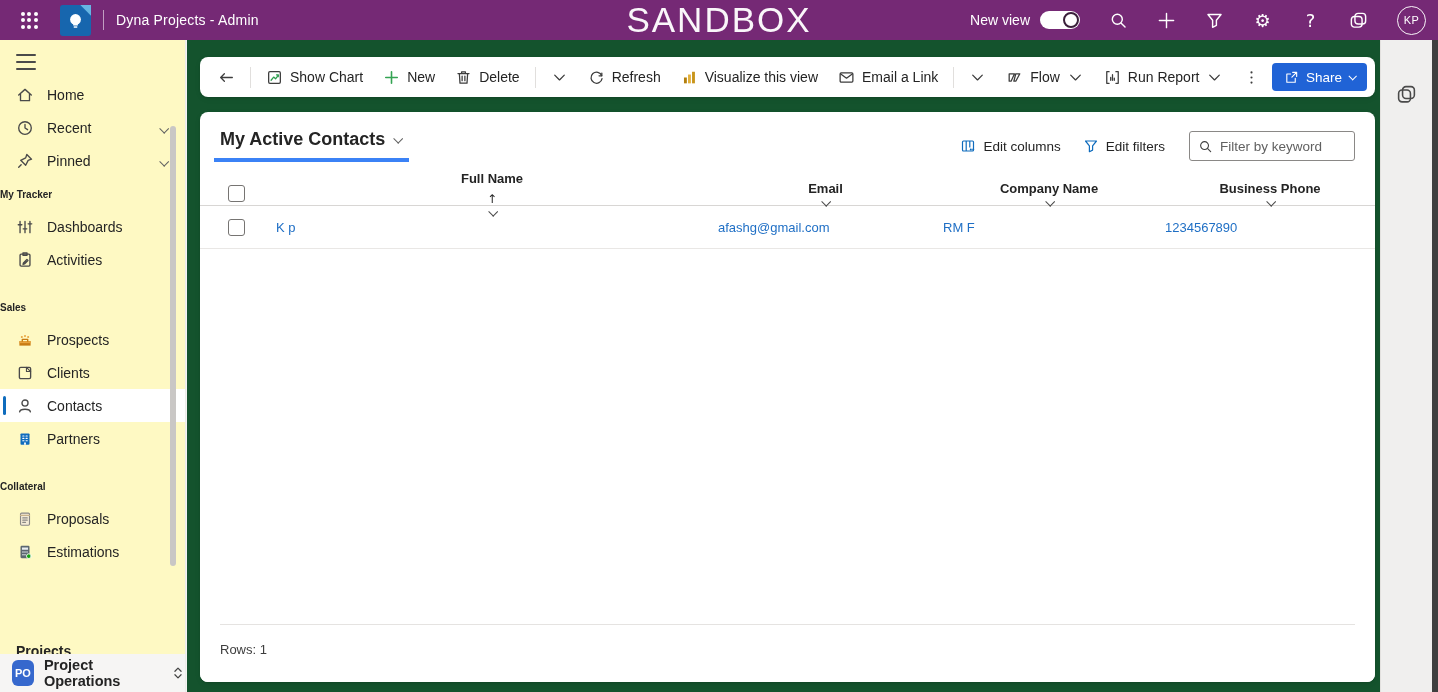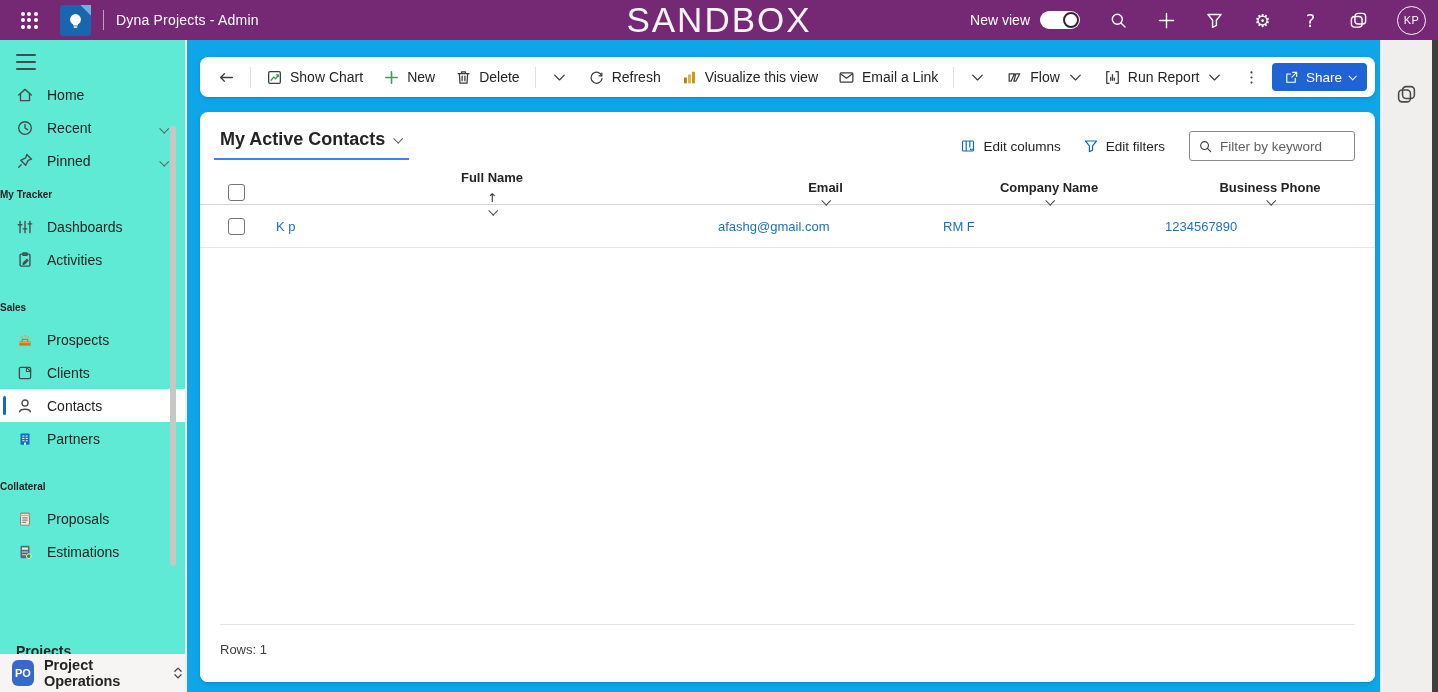--- a/index.html
+++ b/index.html
@@ -21,54 +21,54 @@
   .tb-env { position:absolute; left:50%; top:50%; transform:translate(-50%,-50%); font-size:35px; font-weight:300; letter-spacing:2px; color:rgba(255,255,255,.96); font-family:"Liberation Sans",sans-serif; }
   .tb-right { margin-left:auto; display:flex; align-items:center; gap:29px; padding-right:12px; }
   .newlook { display:flex; align-items:center; gap:10px; font-size:14px; }
   .toggle { width:40px; height:18px; background:#fff; border-radius:10px; position:relative; }
   .toggle .knob { position:absolute; right:1px; top:1px; width:16px; height:16px; border-radius:50%; background:#fff; border:2.5px solid #3a1f3a; }
   .tb-ic { width:19px; height:19px; color:#fff; }
   .tb-ic.txt { font-size:19px; line-height:19px; }
   .avatar { width:29px; height:29px; border-radius:50%; border:1.5px solid rgba(255,255,255,.95); display:flex; align-items:center; justify-content:center; font-size:11px; letter-spacing:.3px; }
 
   
-  #sidebar { position:absolute; left:0; top:40px; width:186px; height:652px; background:#5eead4; border-right:1px solid #ececea; }
+  #sidebar { position:absolute; left:0; top:40px; width:186px; height:652px; background:#fef9c3; border-right:1px solid #ececea; }
   .hamburger { margin:14px 0 2px 16px; width:20px; height:16px; display:flex; flex-direction:column; justify-content:space-between; }
   .hamburger i { height:1.6px; background:#4a4a4a; border-radius:1px; }
   .hamburger i:nth-child(2){ width:100%; } .hamburger i:nth-child(1){ width:100%; } .hamburger i:nth-child(3){ width:100%; }
   #sidebar-nav { margin-top:8px; }
   .nav-item { height:33px; display:flex; align-items:center; gap:13px; padding-left:16px; font-size:14px; color:#242424; position:relative; }
   .nav-item .icon { width:18px; height:18px; color:#4a4a4a; }
   .nav-item .chev-wrap { margin-left:auto; margin-right:18px; color:#616161; }
   .nav-item.selected { background:#fff; }
   .nav-item.selected::before { content:""; position:absolute; left:3px; top:7px; bottom:7px; width:3px; border-radius:2px; background:#0f6cbd; }
   .nav-section { padding:26px 0 10px 0; font-size:10px; font-weight:bold; color:#242424; }
   .nav-section.first { padding-top:12px; }
   .clipped-section { position:absolute; left:0; bottom:38px; height:11px; overflow:hidden; padding-left:16px; font-size:14px; font-weight:bold; color:#242424; width:100%; }
   .sb-bottom { position:absolute; left:0; bottom:0; width:100%; height:38px; display:flex; align-items:center; gap:10px; padding-left:12px; background:#f6f5f4; }
   .po-badge { width:26px; height:26px; border-radius:6px; background:#3668cd; color:#fff; font-size:11px; font-weight:bold; display:flex; align-items:center; justify-content:center; }
   .sb-bottom-label { font-size:14.5px; font-weight:bold; color:#242424; }
   .switcher-ic { width:14px; height:14px; color:#424242; margin-left:8px; }
   .sb-scrollbar { position:absolute; left:170px; top:86px; width:6px; height:440px; border-radius:3px; background:#c9c7c5; }
 
   
-  #main { position:absolute; left:187px; top:40px; width:1193px; height:652px; background:#0ea5e9; }
+  #main { position:absolute; left:187px; top:40px; width:1193px; height:652px; background:#14532d; }
   .card { background:#fff; border-radius:8px; box-shadow:0 1px 2px rgba(0,0,0,.11), 0 2px 6px rgba(0,0,0,.06); }
 
   #cmdbar { position:absolute; left:13px; top:17px; width:1175px; height:40px; display:flex; align-items:center; padding:0 8px; }
   .cmd-btn { display:flex; align-items:center; gap:7px; padding:0 10px; height:30px; border-radius:4px; font-size:14px; color:#242424; }
   .cmd-btn .icon { width:17px; height:17px; color:#3d3d3d; }
   .cmd-sep { width:1px; height:21px; background:#e1dfdd; margin:0 5px; }
   .cmd-chev { width:10px; height:10px; color:#424242; }
   .share-btn { margin-left:auto; background:#2063d6; color:#fff; border-radius:4px; height:28px; display:flex; align-items:center; gap:7px; padding:0 12px; font-size:13.5px; }
   .share-btn .icon { width:15px; height:15px; color:#fff; }
 
   #view-card { position:absolute; left:13px; top:72px; width:1175px; height:570px; overflow:hidden; }
   .view-head { display:flex; justify-content:space-between; align-items:flex-start; padding:13px 20px 0 14px; }
-  .view-tab { display:inline-flex; align-items:center; gap:9px; padding:4px 8px 8px 6px; border-bottom:2px solid #3b82f6; }
+  .view-tab { display:inline-flex; align-items:center; gap:9px; padding:4px 8px 8px 6px; border-bottom:4px solid #3b82f6; }
   .view-title { font-size:18px; font-weight:bold; color:#242424; }
   .view-tab .chev { color:#616161; }
   .view-right { display:flex; align-items:center; gap:22px; margin-top:6px; }
   .view-link { display:flex; align-items:center; gap:7px; font-size:13.5px; color:#242424; }
   .view-link .icon { width:16px; height:16px; color:#0f6cbd; }
   .kw-box { width:166px; height:30px; border:1px solid #8a8886; border-radius:3px; display:flex; align-items:center; gap:7px; padding:0 8px; background:#fff; margin-left:2px; }
   .kw-box .icon { width:15px; height:15px; color:#424242; }
   .kw-box input { border:none; outline:none; width:120px; font-size:13.5px; font-family:inherit; color:#242424; background:transparent; }
   .kw-box input::placeholder { color:#616161; }
 

